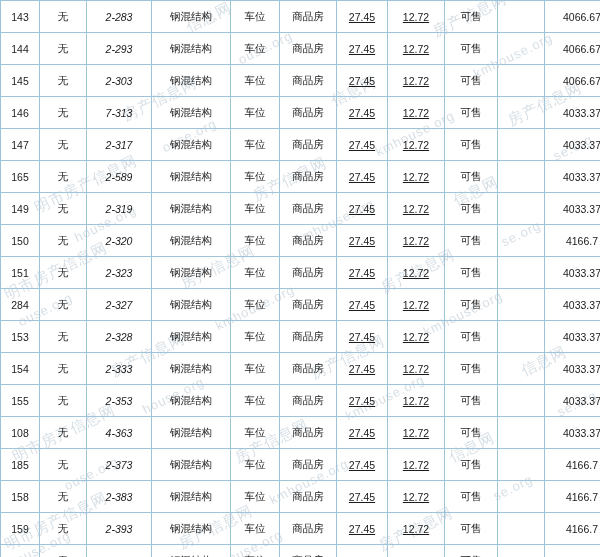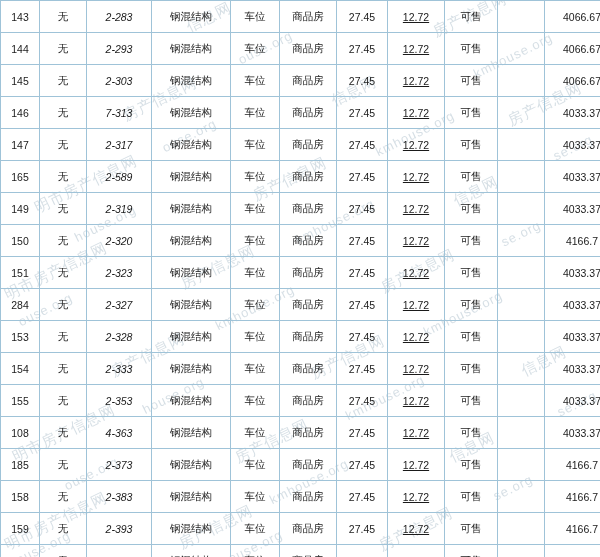--- a/index.html
+++ b/index.html
@@ -38,21 +38,21 @@
     white-space: nowrap;
     overflow: hidden;
     background: transparent;
   }
   td.c-idx   { width: 34px; }
   td.c-note  { width: 42px; }
   td.c-room  { width: 60px; font-style: italic; }
   td.c-struct{ width: 74px; font-size: 11px; }
   td.c-usage { width: 44px; }
   td.c-type  { width: 52px; }
-  td.c-area1 { width: 46px; }
+  td.c-area1 { width: 46px; text-decoration: underline; }
   td.c-area2 { width: 52px; text-decoration: underline; }
   td.c-status{ width: 48px; color: #d37b00; margin-top: 7px; }
   td.c-blank { width: 42px; }
   td.c-price { width: 70px; }
 
   
   .wm-layer {
     position: absolute;
     left: 0; top: 0;
     width: 600px; height: 557px;

